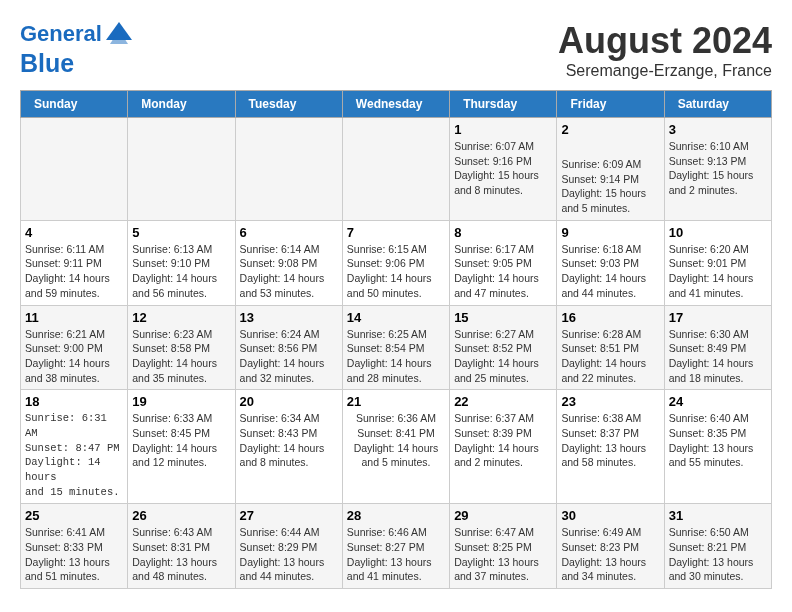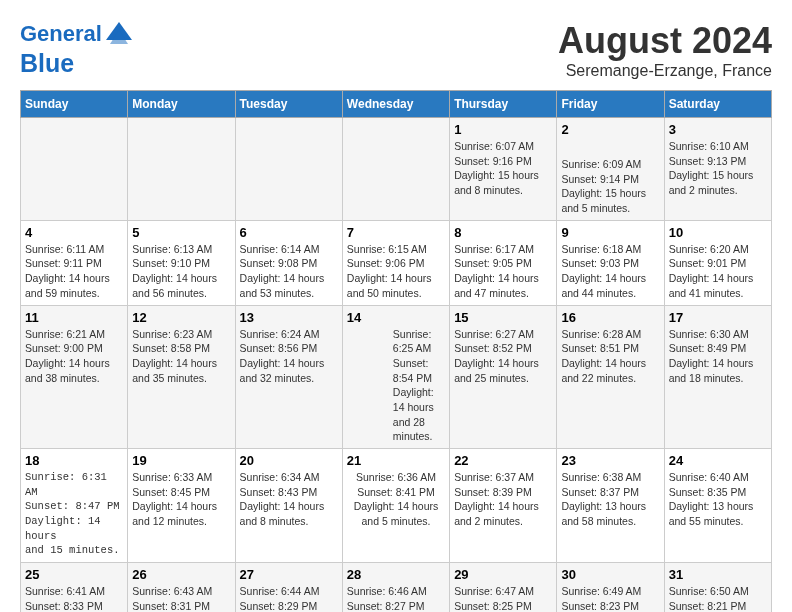--- a/index.html
+++ b/index.html
@@ -47,21 +47,21 @@
       color: #333;
     }
     table {
       width: 100%;
       border-collapse: collapse;
       font-size: 11px;
     }
     thead tr th {
       background-color: #2979c0;
       color: #fff;
-      padding: 6px 4px;
+      padding: 6px 13px;
       text-align: left;
       font-size: 12px;
       font-weight: bold;
       border: 1px solid #aaa;
     }
     tbody tr td {
       border: 1px solid #ccc;
       vertical-align: top;
       padding: 4px;
       width: calc(100% / 7);
@@ -214,21 +214,21 @@
         </td>
         <td>
           <span class="day-num">13</span>
           <div class="day-info" style="white-space: pre-line;">Sunrise: 6:24 AM
 Sunset: 8:56 PM
 Daylight: 14 hours
 and 32 minutes.</div>
         </td>
         <td>
           <span class="day-num">14</span>
-          <div class="day-info" style="white-space: pre-line; margin-left: 46px;">Sunrise: 6:25 AM
+          <div class="day-info" style="white-space: pre-line;">Sunrise: 6:25 AM
 Sunset: 8:54 PM
 Daylight: 14 hours
 and 28 minutes.</div>
         </td>
         <td>
           <span class="day-num">15</span>
           <div class="day-info" style="white-space: pre-line;">Sunrise: 6:27 AM
 Sunset: 8:52 PM
 Daylight: 14 hours
 and 25 minutes.</div>

